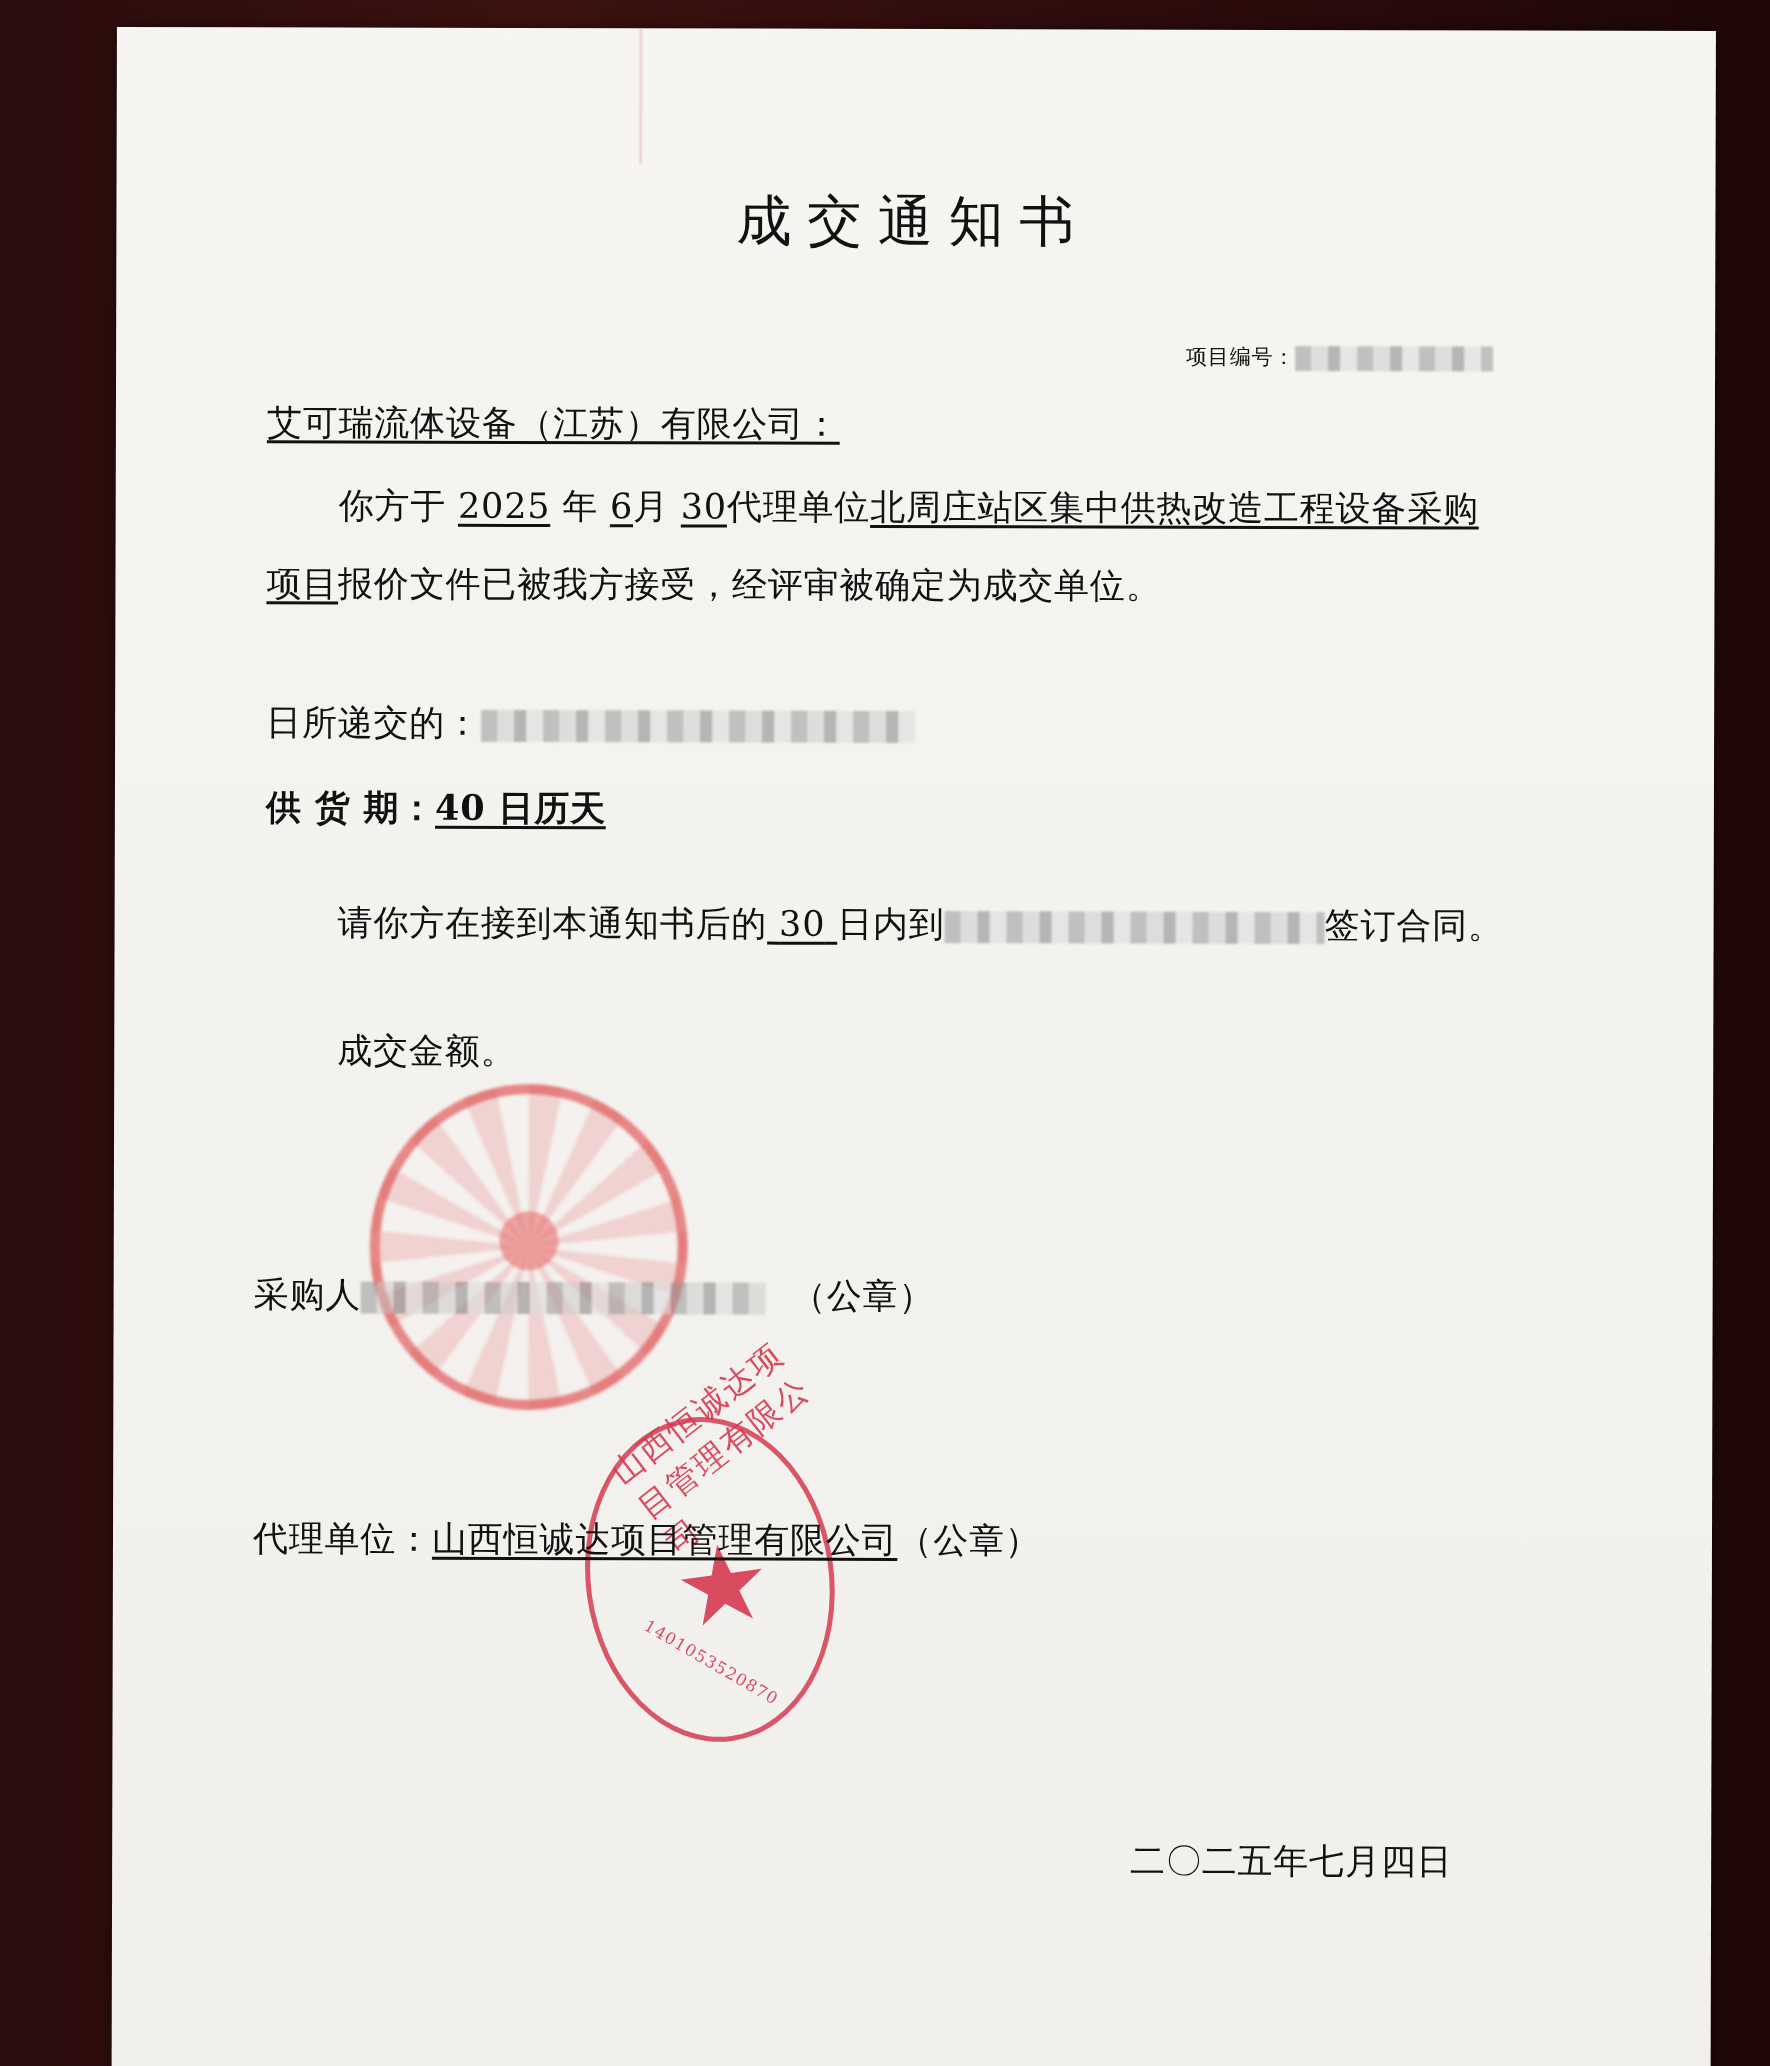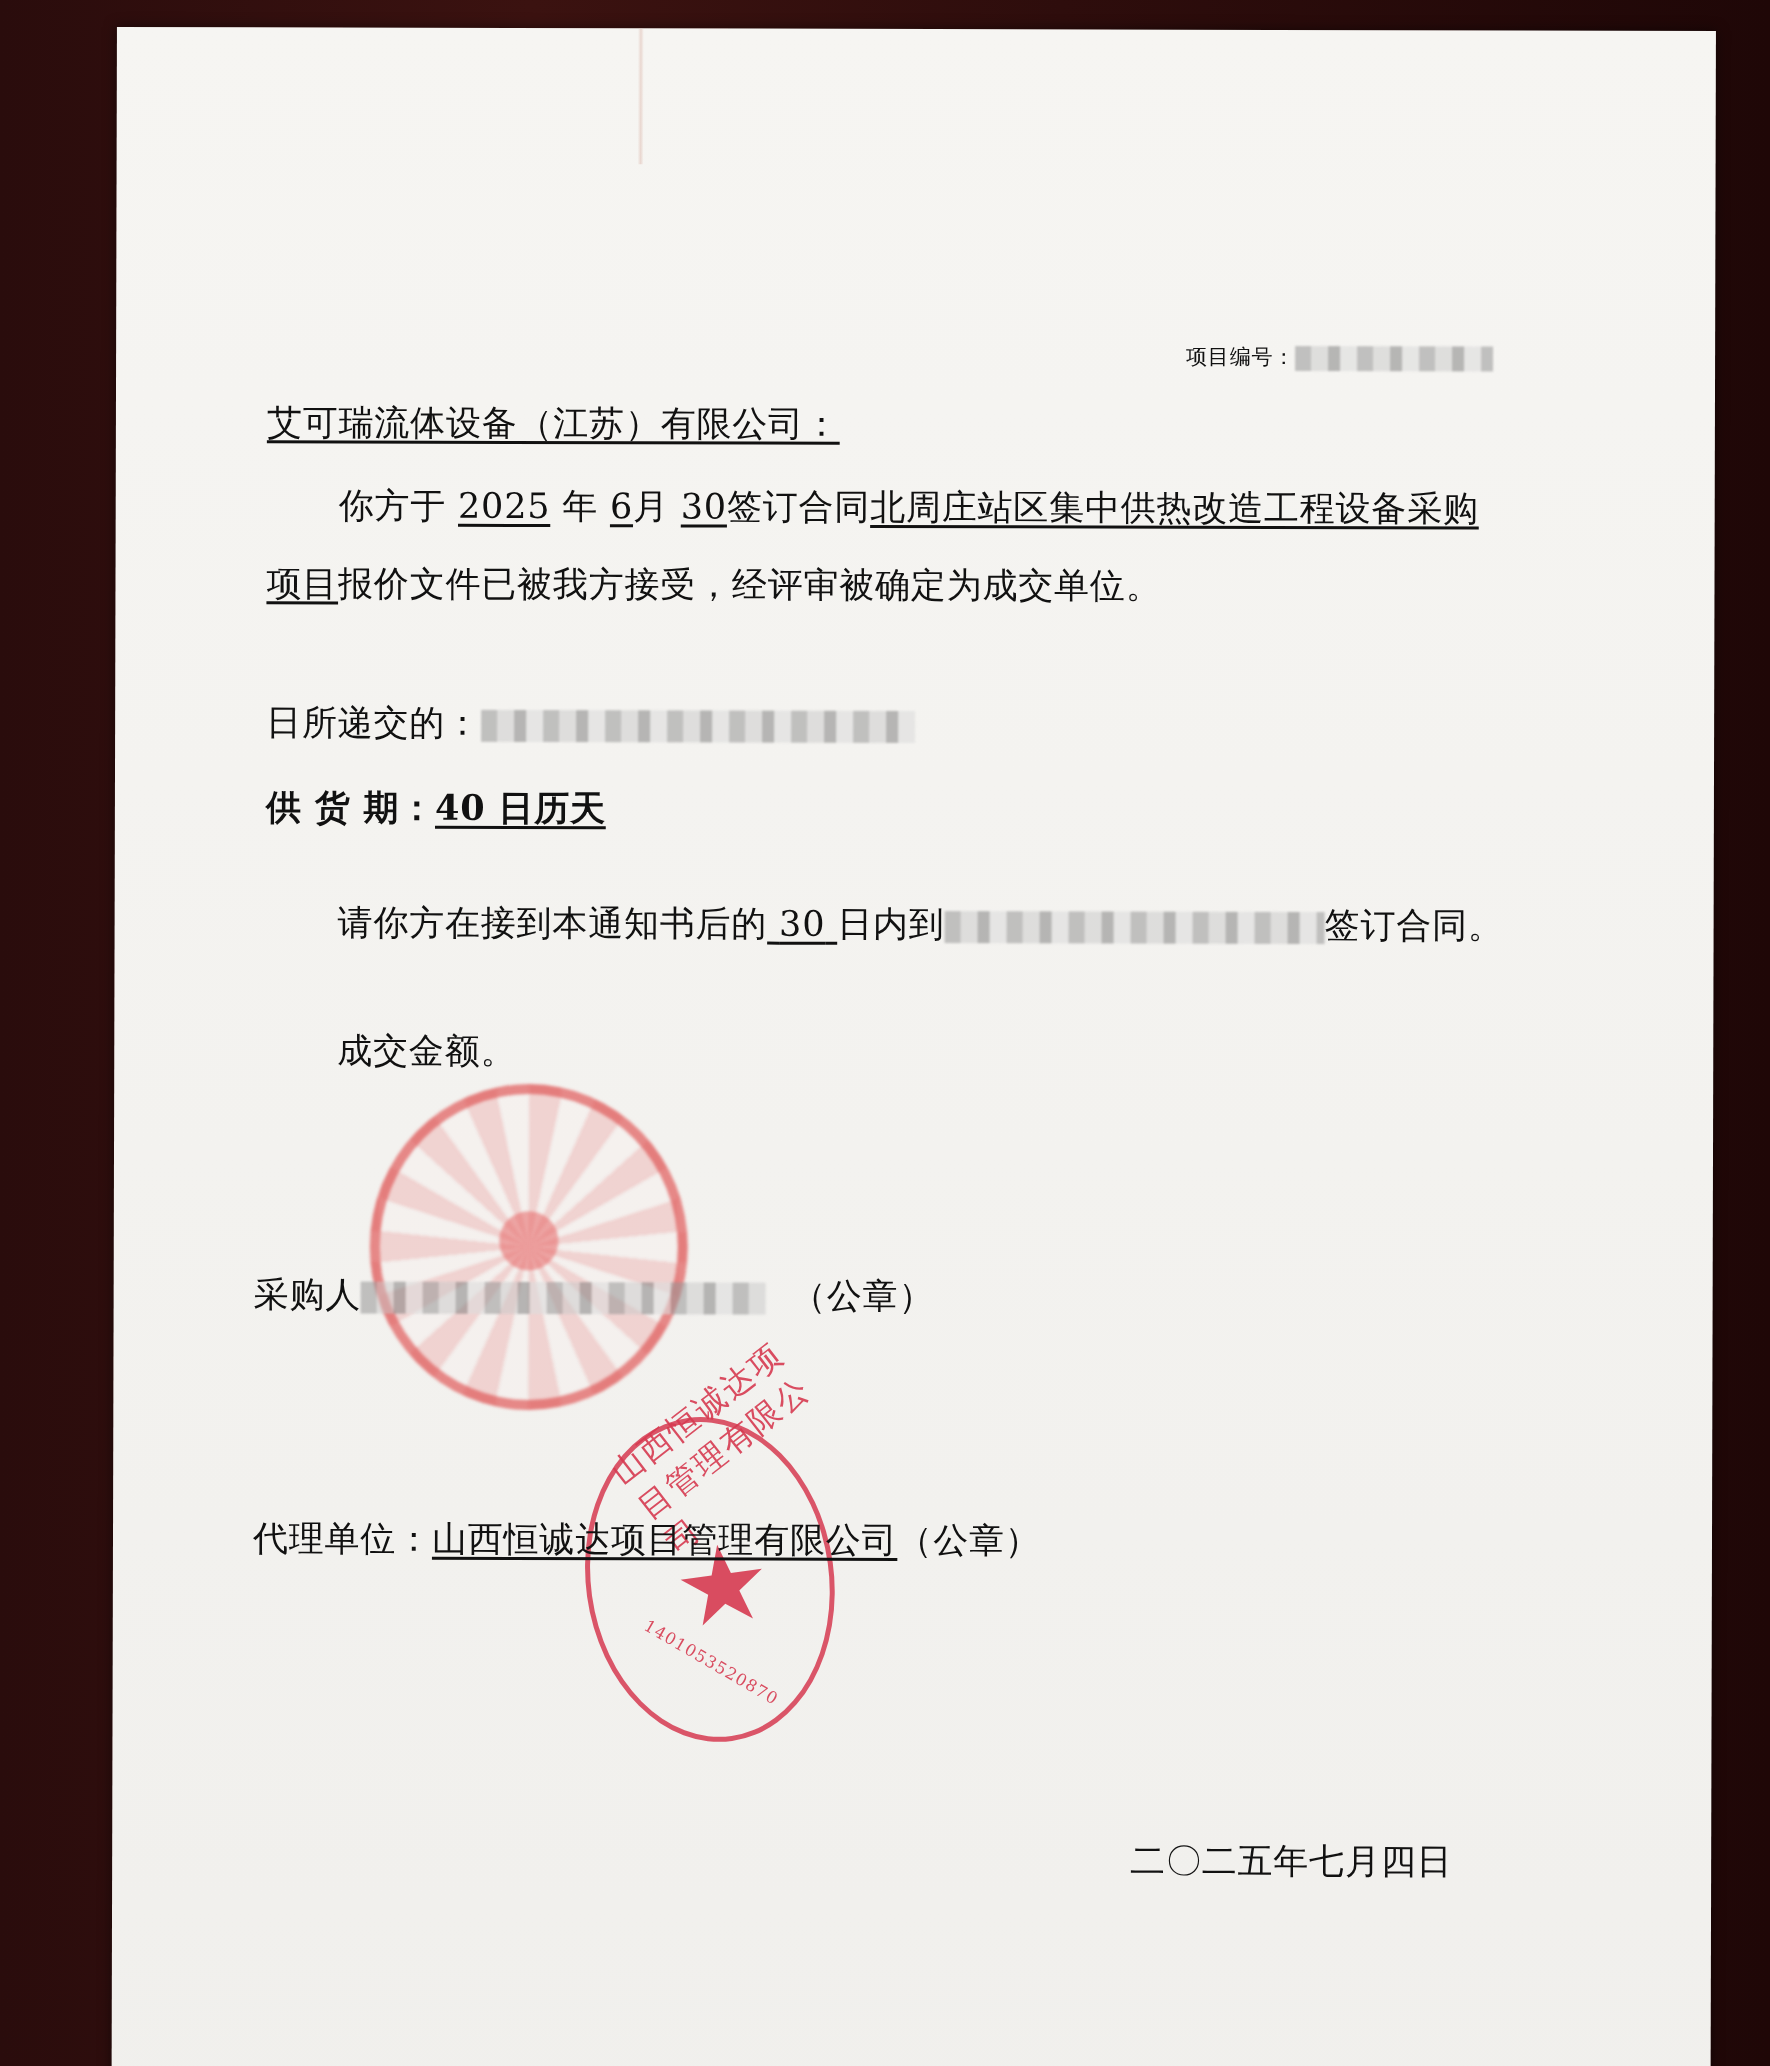--- a/index.html
+++ b/index.html
@@ -45,33 +45,34 @@
   }
   .seal-text { position: absolute; color: rgba(214,58,80,0.9); font-family: "DejaVu Serif", serif; }
   .star { position: absolute; color: rgba(214,58,80,0.9); }
 </style>
 </head>
 <body>
 
 <div class="paper">
   <div class="fold"></div>
 
+  <div class="txt title" style="left:620px; top:165px;">成交通知书</div>
 
   <div class="txt" style="left:1070px; top:316px; font-size:21px;">
     <span>项目编号：</span><span class="blur" style="width:198px;height:25px;"></span>
   </div>
 
   <div class="txt u" style="left:151px; top:378px;">艾可瑞流体设备（江苏）有限公司：</div>
 
   <div class="txt" style="left:223px; top:461px;">
     <span>你方于</span>
     <span class="u">2025</span>
     <span>年</span>
     <span class="u">6</span><span>月</span>
-    <span class="u">30</span><span>签订合同</span><span class="u">北周庄站区集中供热改造工程设备采购</span>
+    <span class="u">30</span><span>代理单位</span><span class="u">北周庄站区集中供热改造工程设备采购</span>
   </div>
 
   <div class="txt" style="left:151px; top:539px;">
     <span class="u">项目</span><span>报价文件已被我方接受，经评审被确定为成交单位。</span>
   </div>
 
   <div class="txt" style="left:151px; top:678px;">
     <span>日所递交的：</span><span class="blur" style="width:434px;"></span>
   </div>
 

